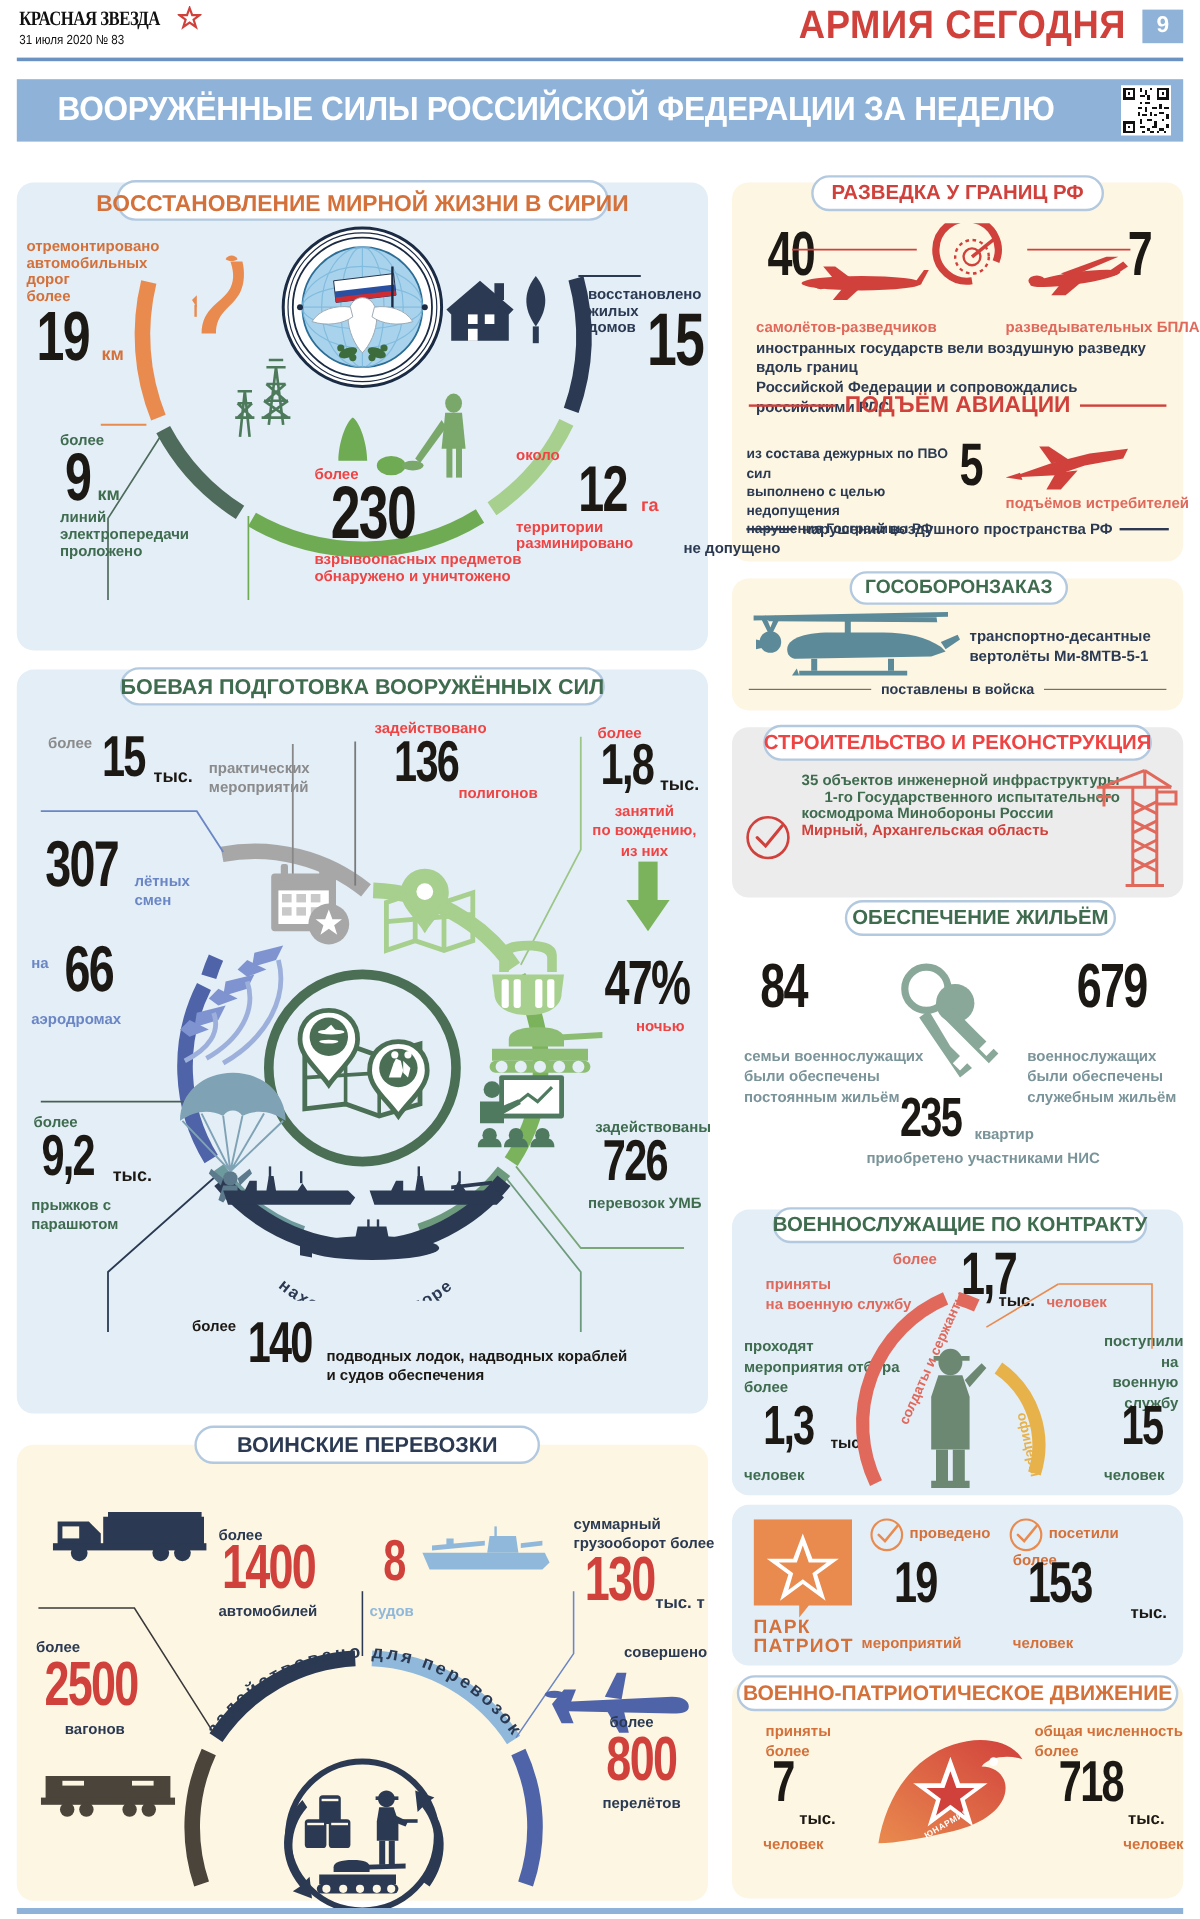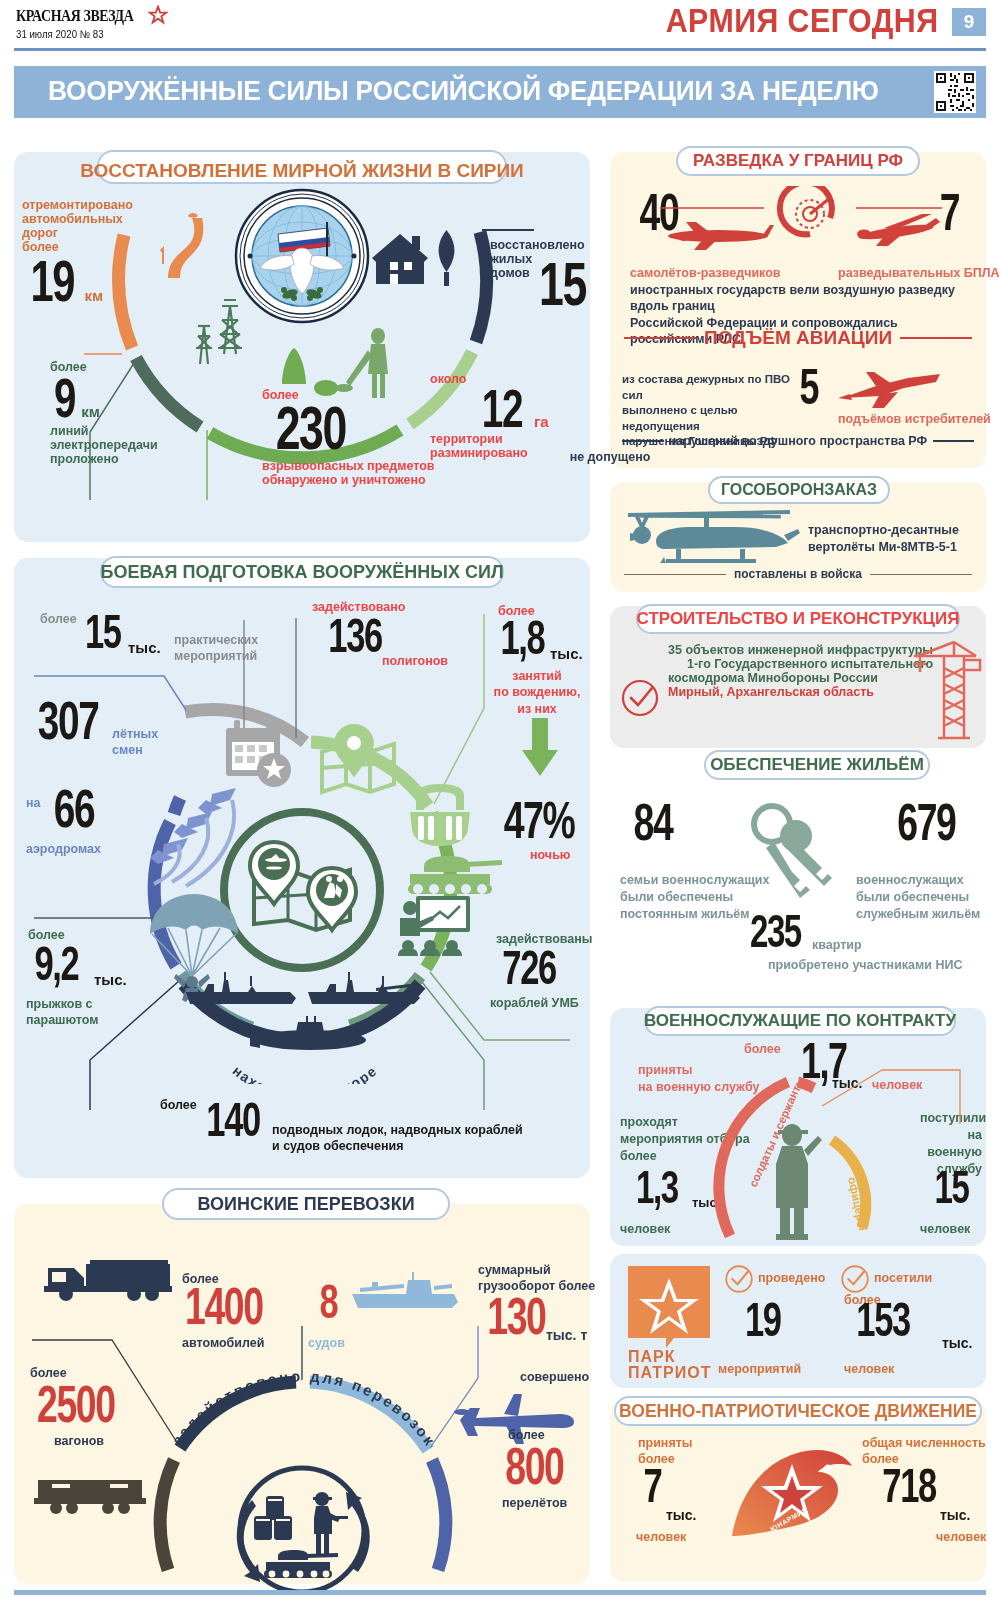--- a/index.html
+++ b/index.html
@@ -438,21 +438,21 @@
   <svg style="position:absolute; left:738px; top:802px;" width="110" height="110" viewBox="0 0 110 110">
     <g fill="#8aa89a">
       <circle cx="34" cy="22" r="18" fill="none" stroke="#8aa89a" stroke-width="6"></circle>
       <circle cx="58" cy="34" r="16"></circle>
       <path d="M46 44 L86 84 L94 76 L90 72 L84 78 L78 72 L84 66 L78 60 L56 38 Z"></path>
       <path d="M38 40 L72 90 L82 82 L78 78 L72 84 L66 78 L72 72 L64 64 L46 34 Z" transform="translate(-10,6)"></path>
     </g>
   </svg>
   <div class="bigno" style="position:absolute; left:740px; top:912px; font-size:46px;">235</div>
   <div class="lbl c-tealgray" style="position:absolute; left:812px; top:938px; font-size:12.5px;">квартир</div>
-  <div class="lbl c-tealgray" style="position:absolute; left:722px; top:958px; font-size:12.5px;margin-left:46px;">приобретено участниками НИС</div>
+  <div class="lbl c-tealgray" style="position:absolute; left:722px; top:958px; font-size:12.5px;">приобретено участниками НИС</div>
 
   <div class="panel" style="left:610px; top:1008px; width:376px; height:238px; background:#e3eef7;"></div>
   <div class="panel-title" style="left:644px; top:1006px; width:312px; height:30px;">
     <span class="c-dkgreen" style="font-size:17px;">ВОЕННОСЛУЖАЩИЕ ПО КОНТРАКТУ</span>
   </div>
   <div class="lbl c-coral" style="position:absolute; left:744px; top:1042px; font-size:12.5px;">более</div>
   <div class="bigno" style="position:absolute; left:792px; top:1040px; font-size:50px;">1,7</div>
   <div class="lbl c-dark" style="position:absolute; left:832px; top:1076px; font-size:14px;">тыс.</div>
   <div class="lbl c-coral" style="position:absolute; left:872px; top:1078px; font-size:12.5px;">человек</div>
   <div class="lbl c-coral" style="position:absolute; left:638px; top:1062px; font-size:12.5px; white-space:pre-line; line-height:1.35;">приняты
@@ -771,21 +771,21 @@
   <div class="lbl c-blue" style="position:absolute; left:26px; top:842px; font-size:12.5px;">аэродромах</div>
 
   <div class="lbl c-dkgreen" style="position:absolute; left:28px; top:928px; font-size:12.5px;">более</div>
   <div class="bigno" style="position:absolute; left:26px; top:944px; font-size:48px;">9,2</div>
   <div class="lbl c-dark" style="position:absolute; left:94px; top:972px; font-size:15px;">тыс.</div>
   <div class="lbl c-dkgreen" style="position:absolute; left:26px; top:996px; font-size:12.5px; white-space:pre-line; line-height:1.3;">прыжков с
 парашютом</div>
 
   <div class="lbl c-dkgreen" style="position:absolute; left:496px; top:932px; font-size:12.5px;">задействованы</div>
   <div class="bigno" style="position:absolute; left:492px; top:948px; font-size:48px;">726</div>
-  <div class="lbl c-dkgreen" style="position:absolute; left:490px; top:996px; font-size:12.5px;">кораблей УМБ</div>
+  <div class="lbl c-dkgreen" style="position:absolute; left:490px; top:996px; font-size:12.5px;">перевозок УМБ</div>
 
   <svg style="position:absolute; left:190px; top:1024px;" width="230" height="60" viewBox="0 0 230 60">
     <path id="seaarc" d="M 14 10 A 110 110 0 0 0 216 10" fill="none"></path>
     <text font-size="14" font-weight="bold" fill="#2b3a52" letter-spacing="1.5">
       <textPath href="#seaarc" startOffset="50%" text-anchor="middle">находились в море</textPath>
     </text>
   </svg>
 
   <div class="lbl c-dark" style="position:absolute; left:160px; top:1098px; font-size:12.5px;">более</div>
   <div class="bigno" style="position:absolute; left:196px; top:1100px; font-size:48px;">140</div>

